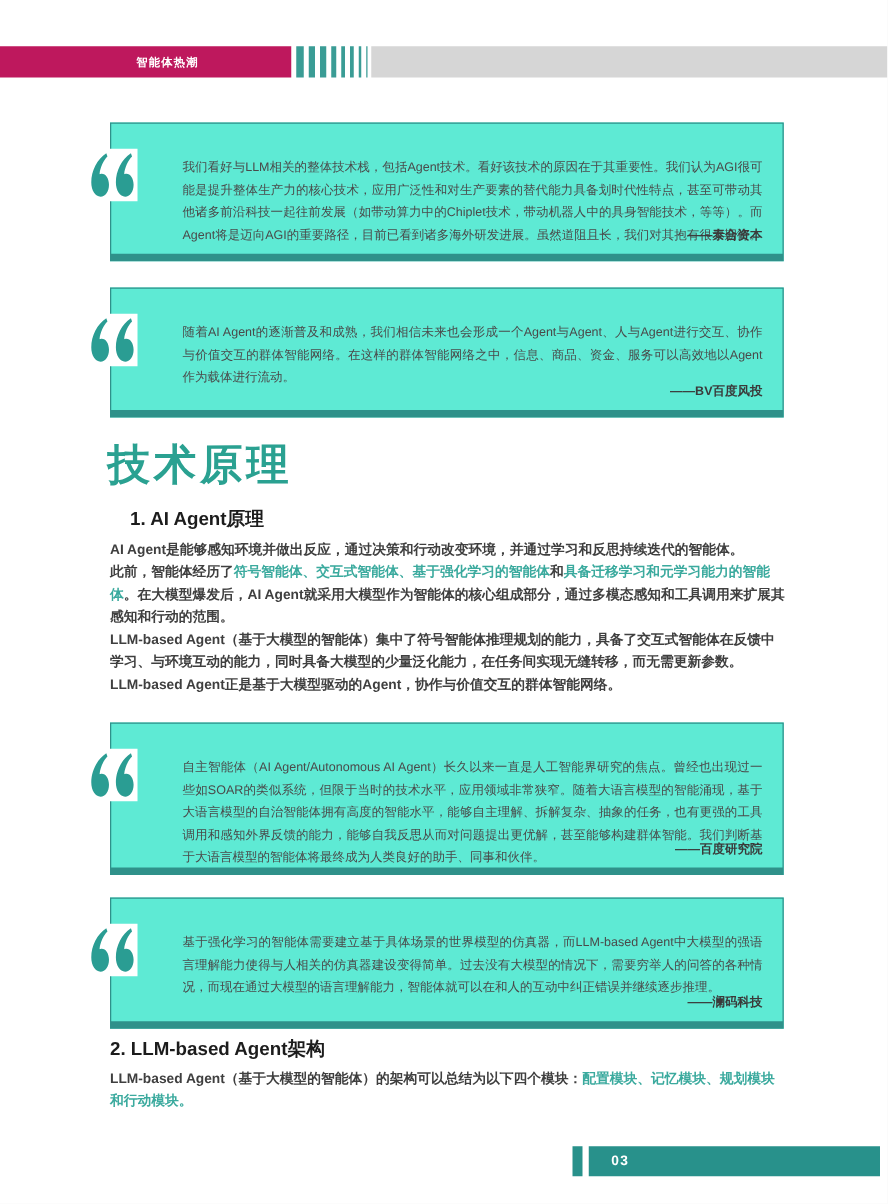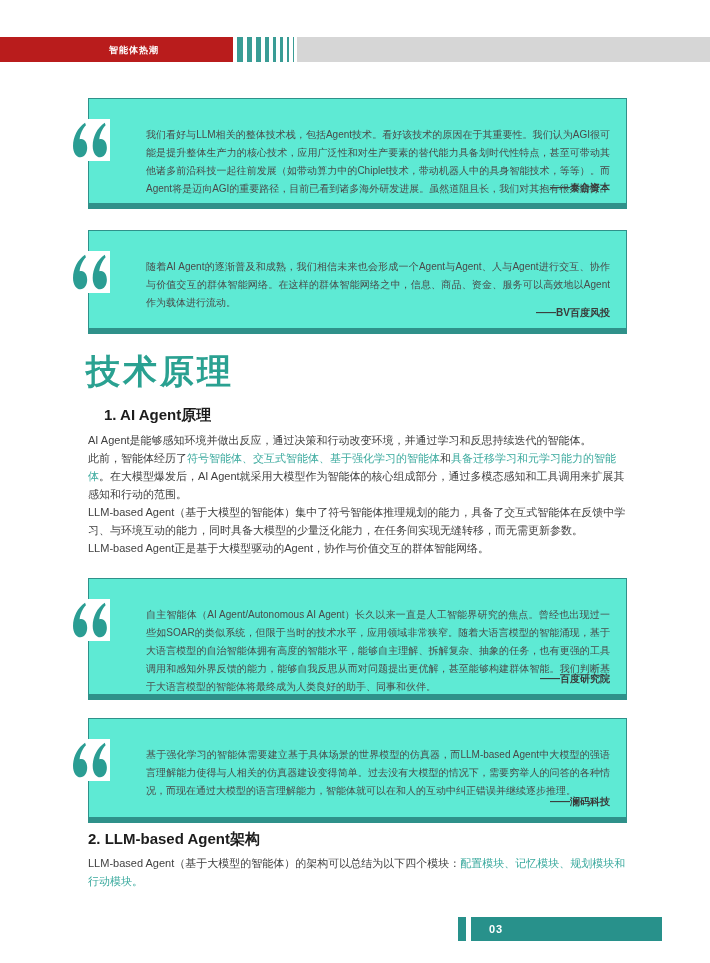--- a/index.html
+++ b/index.html
@@ -4,21 +4,21 @@
 <style>
   html,body { margin:0; padding:0; background:#ffffff; }
   .page {
     position:relative; width:710px; height:963px; background:#fff;
     font-family:"Liberation Sans","DejaVu Sans",sans-serif;
     outline:1px solid #ededed; overflow:hidden;
   }
 
   
   .band { position:absolute; top:37px; left:0; width:710px; height:25px; display:flex; align-items:stretch; }
-  .band-teal { position:relative; width:233px; background:#b91c1c; flex:0 0 auto; }
+  .band-teal { position:relative; width:233px; background:#be185d; flex:0 0 auto; }
   .band-label { position:absolute; right:74px; top:7px; font-size:9px; font-weight:bold; color:#ffffff; letter-spacing:1px; white-space:nowrap; }
   .band-num { position:absolute; right:5px; top:-4px; font-size:37px; font-weight:800; line-height:33px; color:rgba(255,255,255,0.55); letter-spacing:-1px;margin-top:48px; }
   .band-stripes { display:flex; gap:4px; margin-left:4px; flex:0 0 auto; }
   .band-stripes i { display:block; background:#3a9c95; height:100%; }
   .band-stripes i:nth-child(1){width:6px;} .band-stripes i:nth-child(2){width:5px;}
   .band-stripes i:nth-child(3){width:5px;} .band-stripes i:nth-child(4){width:4px;}
   .band-stripes i:nth-child(5){width:3px;} .band-stripes i:nth-child(6){width:3px;}
   .band-stripes i:nth-child(7){width:2px;} .band-stripes i:nth-child(8){width:1px;}
   .band-gray { flex:1 1 auto; background:#d6d6d6; margin-left:3px; }
 
@@ -38,30 +38,30 @@
     position:absolute; left:-19px; top:20px; width:40px; height:42px;
     background:#fff; display:flex; align-items:center; justify-content:center;
   }
   .qmark svg { display:block; }
 
   
   .title { position:absolute; left:86px; top:349px; margin:0; font-size:34px; font-weight:700; color:#2aa191; letter-spacing:3px; }
   .h-sub { position:absolute; left:88px; margin:0; font-size:15px; font-weight:700; color:#1c1c1c; }
   .h1 { top:406px;margin-left:16px; }
   .h2 { top:830px; }
-  .body { position:absolute; left:88px; width:541px; font-size:11px; line-height:18px; color:#3f3f3f; }
+  .body { position:absolute; left:88px; width:541px; font-size:11px; line-height:18px; color:#3f3f3f;font-weight:bold; }
   .body p { margin:0; }
   .body1 { top:431px; }
   .body2 { top:854px; }
   .teal { color:#3baa9e; }
 
   
   .footer-tick { position:absolute; left:458px; top:917px; width:8px; height:24px; background:#28918b; }
   .footer-bar {
-    position:absolute; left:471px; top:917px; width:191px; height:24px; background:#28918b;
+    position:absolute; left:471px; top:917px; width:233px; height:24px; background:#28918b;
     color:#fff; font-size:11px; font-weight:bold; line-height:24px; letter-spacing:1px;
     padding-left:18px; box-sizing:border-box;
   }
 </style>
 </head>
 <body>
 
 <div class="page">
 
   <div class="band">

